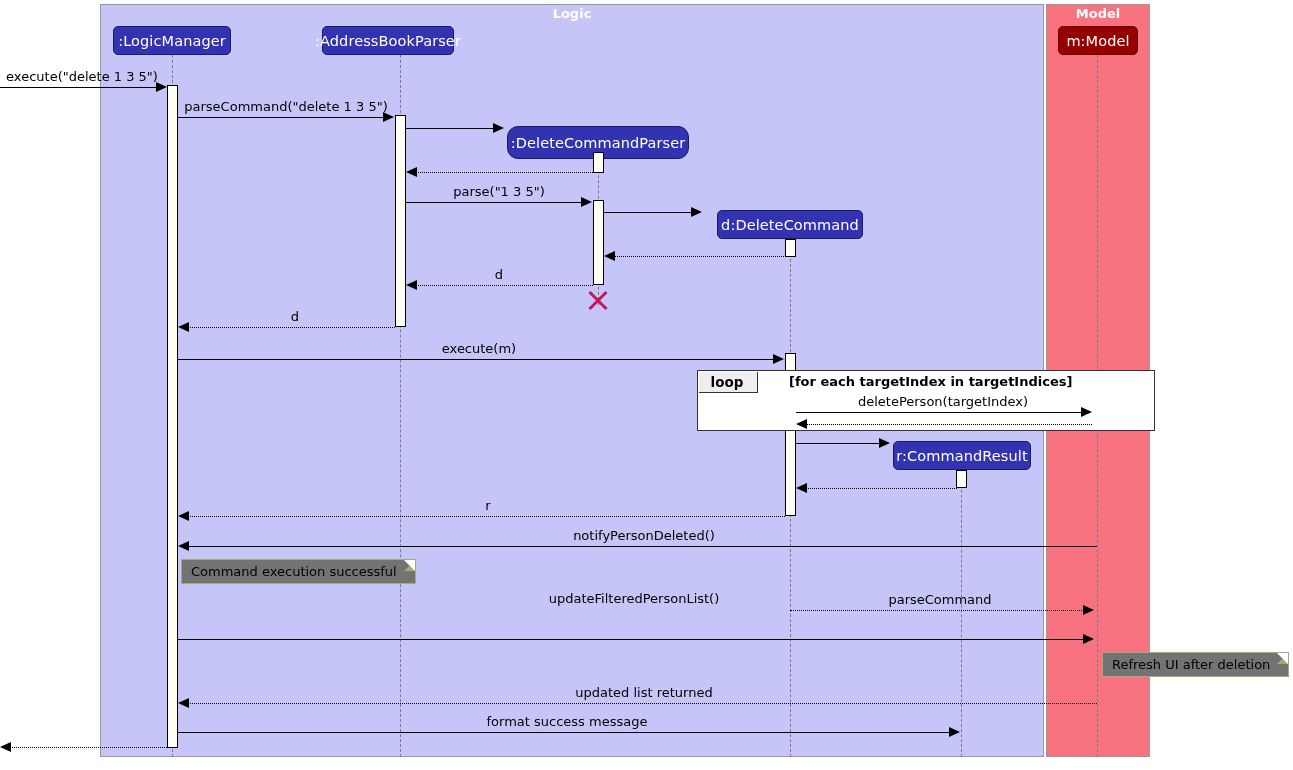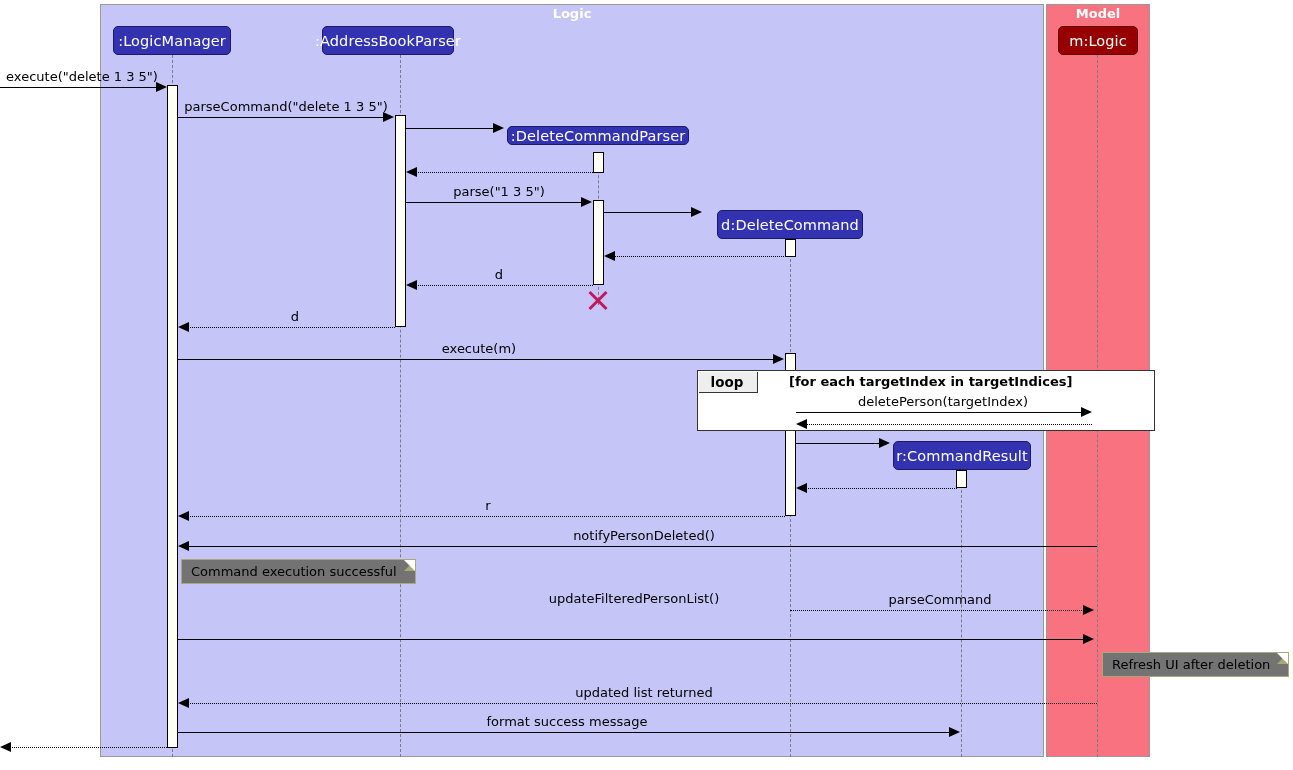--- a/index.html
+++ b/index.html
@@ -192,24 +192,24 @@
 
   <div class="lifeline" style="left:172px; top:55px; height:702px;"></div>
   <div class="lifeline" style="left:400px; top:55px; height:702px;"></div>
   <div class="lifeline" style="left:598px; top:155px; height:150px;"></div>
   <div class="lifeline" style="left:790px; top:239px; height:518px;"></div>
   <div class="lifeline" style="left:961px; top:470px; height:287px;"></div>
   <div class="lifeline" style="left:1097px; top:55px; height:702px;"></div>
 
   <div class="participant p-logic" style="left:113px; top:26px; width:118px; height:29px;">:LogicManager</div>
   <div class="participant p-logic" style="left:322px; top:26px; width:132px; height:29px;">:AddressBookParser</div>
-  <div class="participant p-logic" style="left:507px; top:126px; width:182px; height:19px;">:DeleteCommandParser</div>
+  <div class="participant p-logic" style="left:507px; top:126px; width:182px; height:33px;border-radius:11px;">:DeleteCommandParser</div>
   <div class="participant p-logic" style="left:717px; top:210px; width:146px; height:29px;">d:DeleteCommand</div>
   <div class="participant p-logic" style="left:893px; top:441px; width:138px; height:29px;">r:CommandResult</div>
-  <div class="participant p-model" style="left:1058px; top:26px; width:80px; height:29px;">m:Logic</div>
+  <div class="participant p-model" style="left:1058px; top:26px; width:80px; height:29px;">m:Model</div>
 
   <div class="activation" style="left:167px; top:85px; height:663px;"></div>
   <div class="activation" style="left:395px; top:115px; height:212px;"></div>
   <div class="activation" style="left:593px; top:152px; height:21px;"></div>
   <div class="activation" style="left:593px; top:200px; height:85px;"></div>
   <div class="activation" style="left:785px; top:239px; height:18px;"></div>
   <div class="activation" style="left:785px; top:353px; height:163px;"></div>
   <div class="activation" style="left:1092px; top:405px; height:19px;"></div>
   <div class="activation" style="left:956px; top:470px; height:18px;"></div>
 

